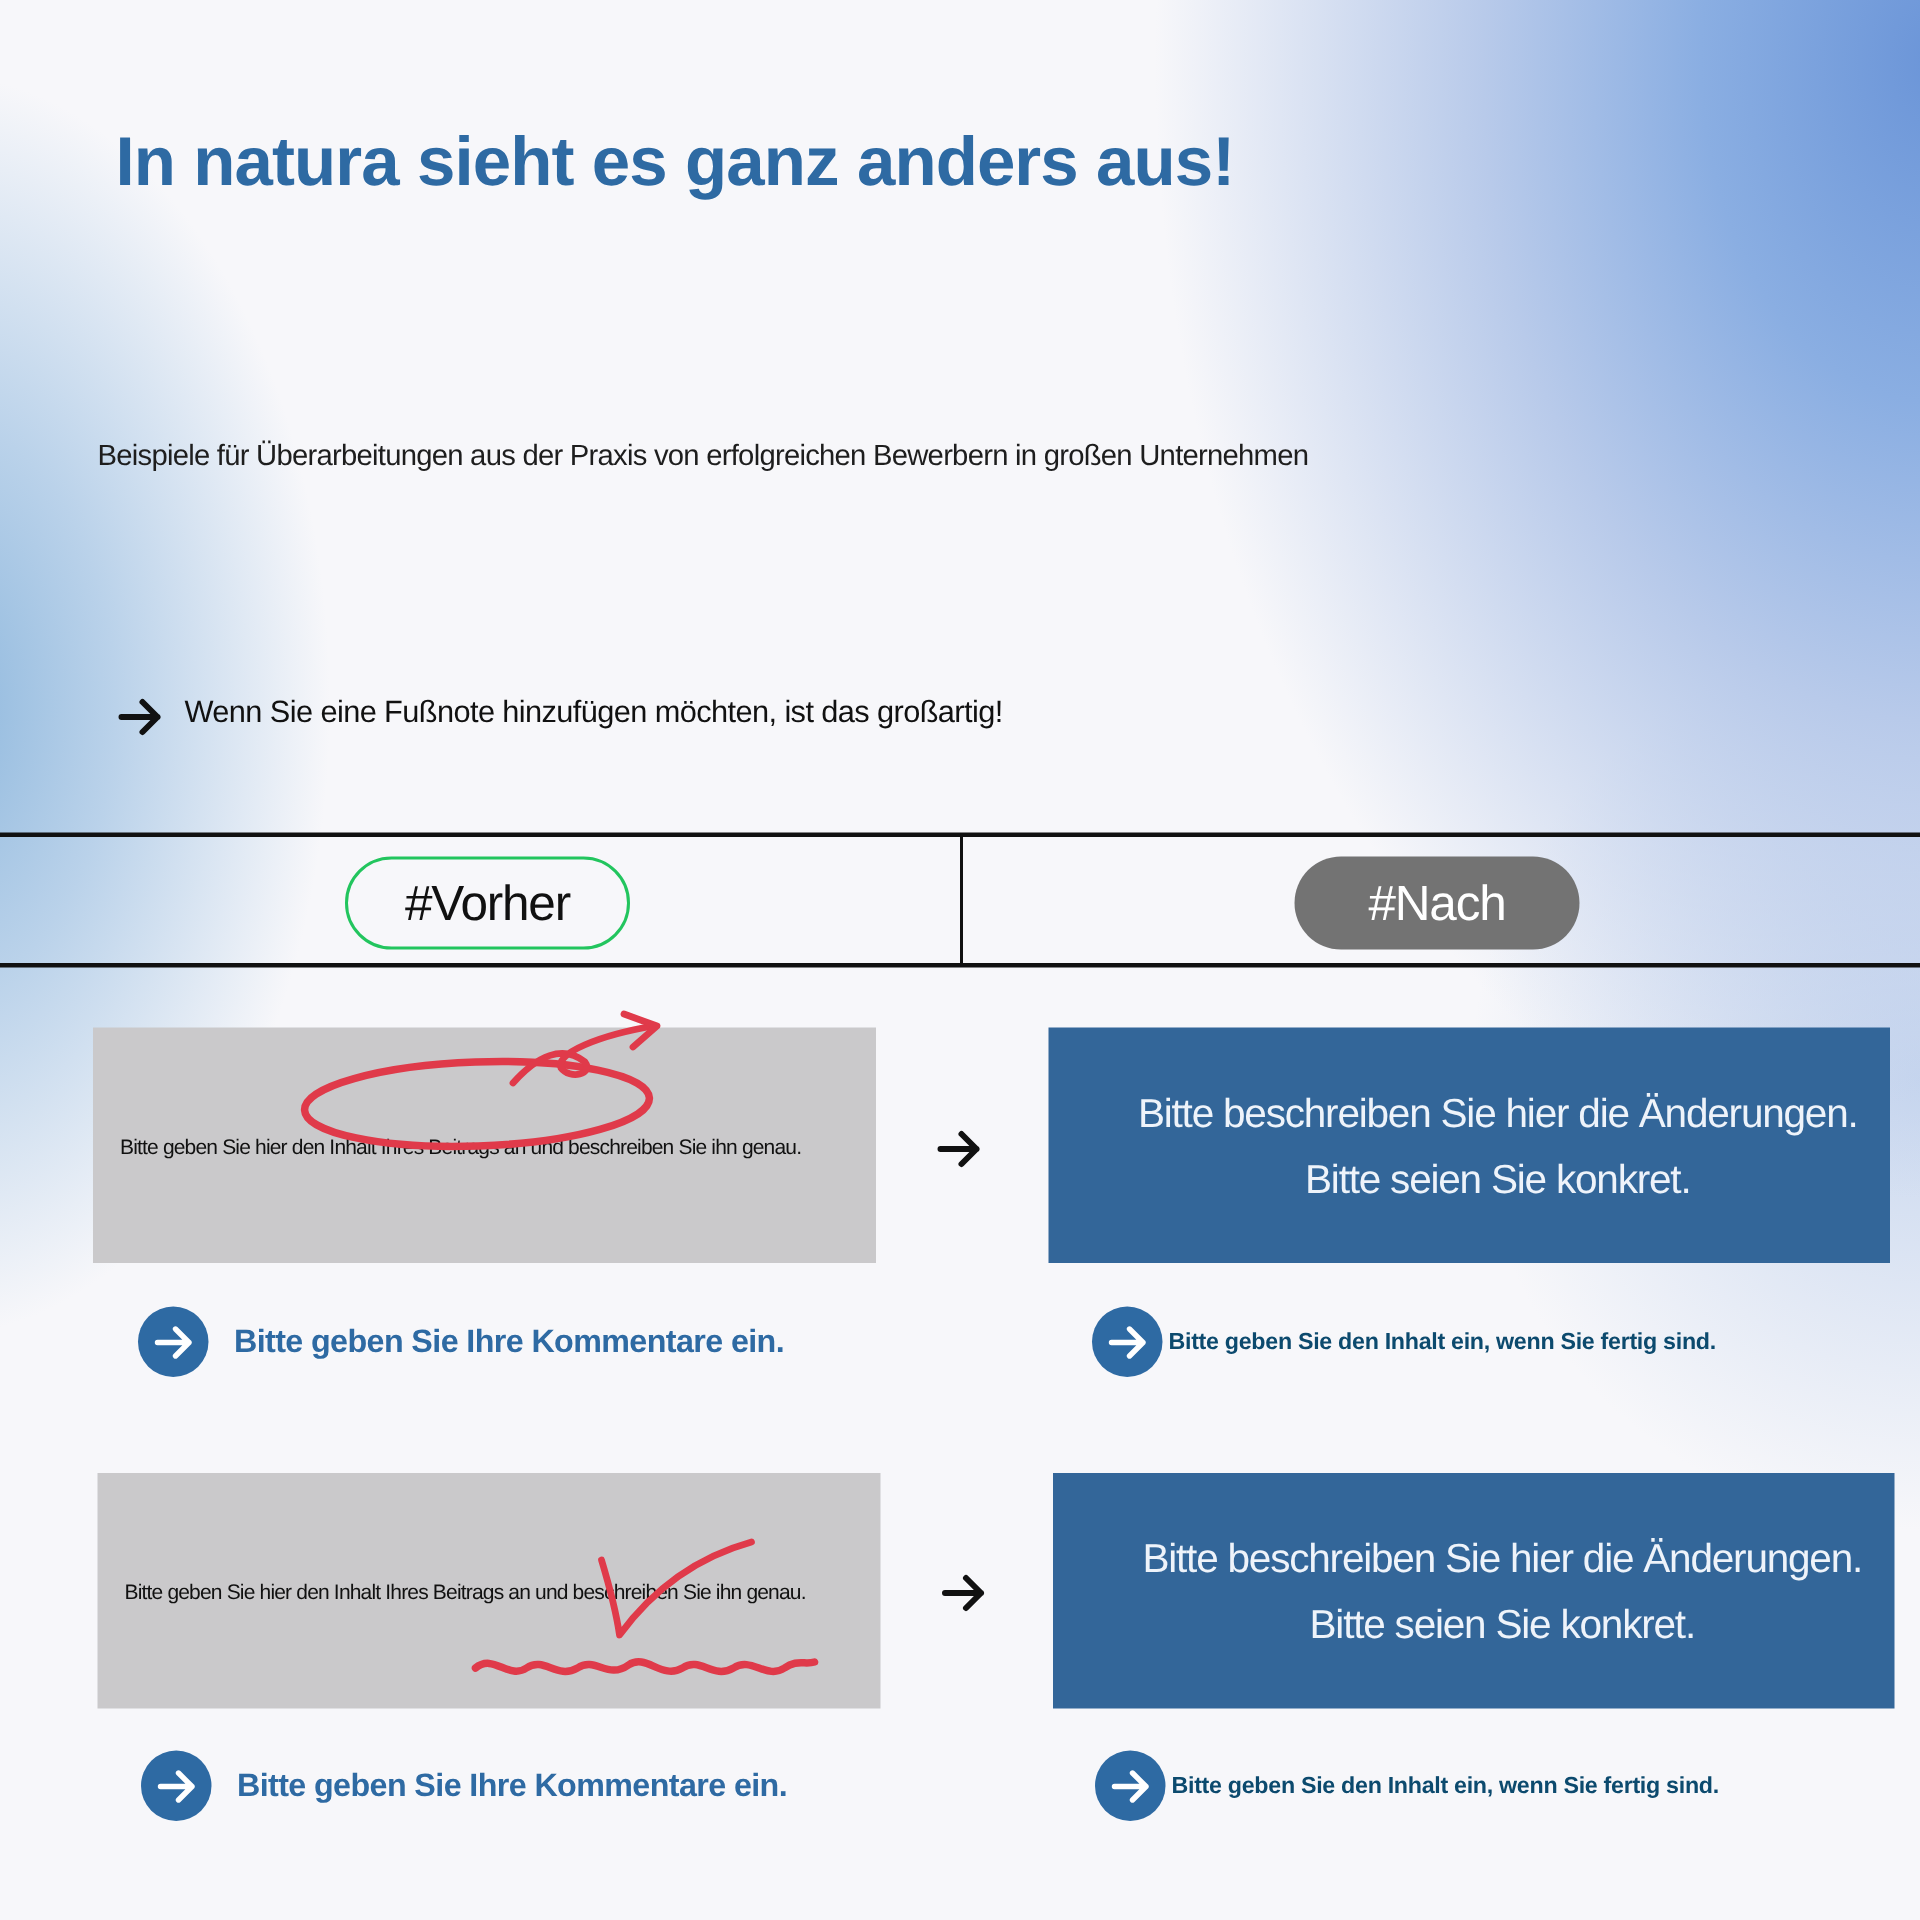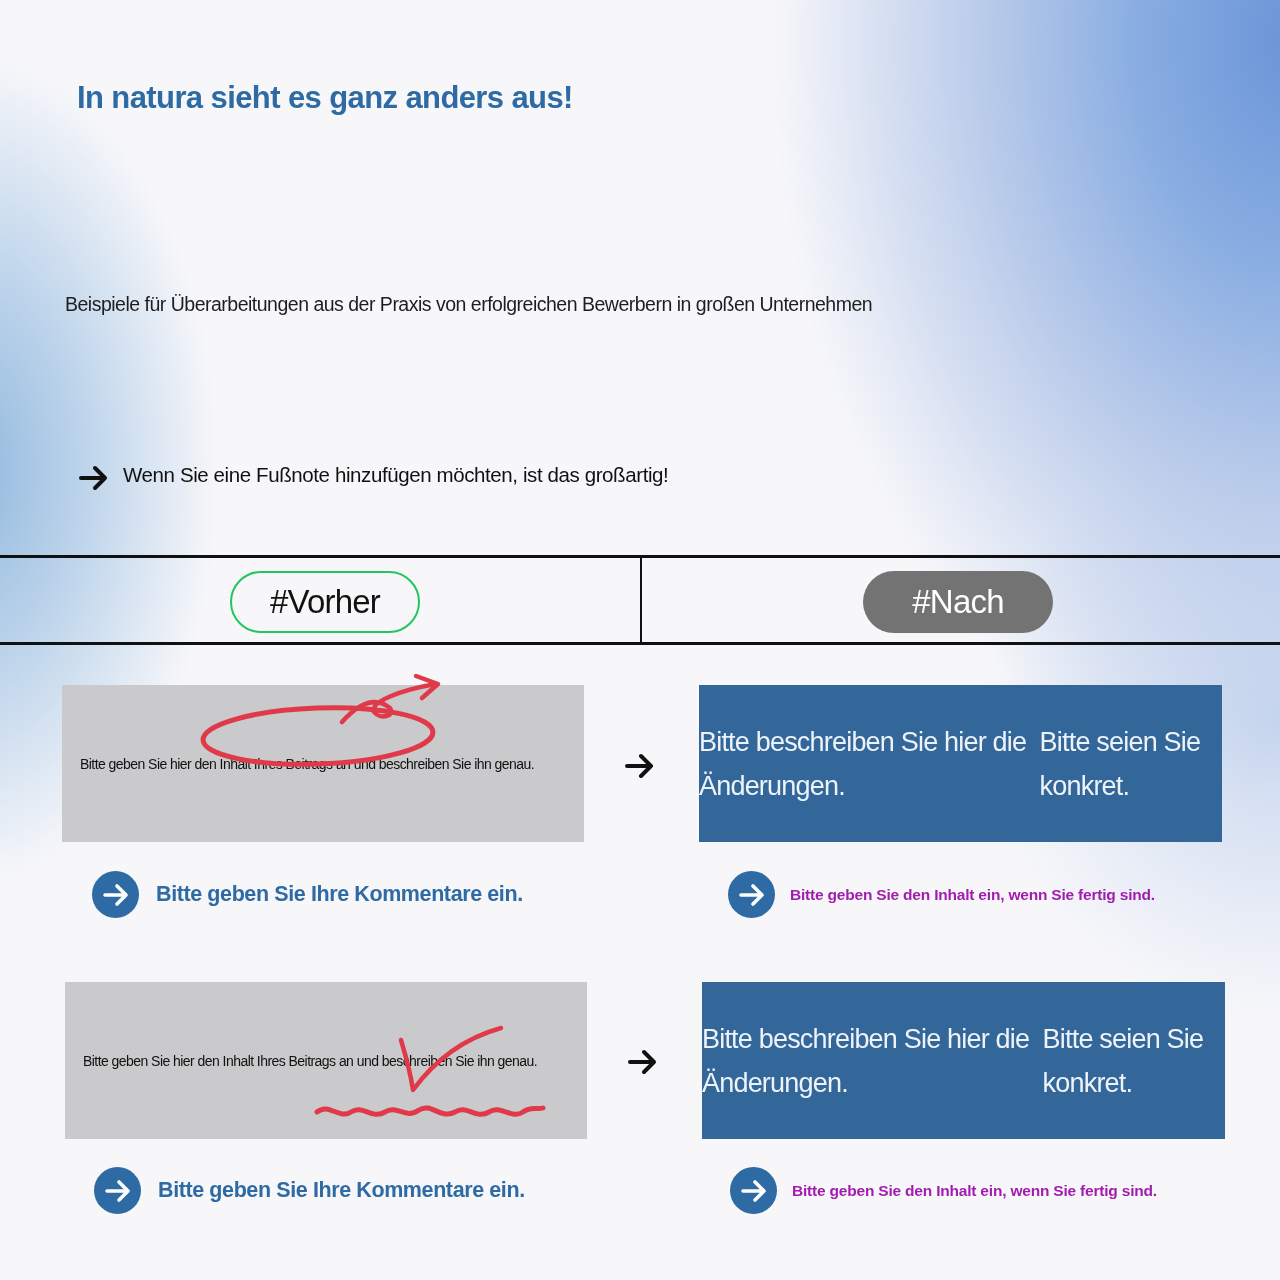--- a/index.html
+++ b/index.html
@@ -12,21 +12,21 @@
       position: absolute; inset: 0;
       background:
         radial-gradient(ellipse 520px 760px at 1290px 40px, #6b95d8 0%, #8aaee2 30%, #b8caea 58%, rgba(247,247,250,0) 100%),
         radial-gradient(ellipse 260px 420px at -40px 470px, #8db7dd 0%, #bad2ea 45%, rgba(247,247,250,0) 100%),
         radial-gradient(ellipse 300px 300px at 1280px 720px, rgba(190,208,236,0.8) 0%, rgba(247,247,250,0) 100%),
         #f7f7fa;
     }
     .abs { position: absolute; }
     .title {
       left: 77px; top: 80px; margin: 0;
-      font-size: 31px; font-weight: bold; color: #2e6aa3; letter-spacing: -0.6px;
+      font-size: 46px; font-weight: bold; color: #2e6aa3; letter-spacing: -0.6px;
     }
     .subtitle {
       left: 65px; top: 253px; font-size: 19.5px; color: #1e1e1e; letter-spacing: -0.5px; margin-top: 40px;
     }
     .footnote { left: 78px; top: 463px; display: flex; align-items: flex-start; }
     .footnote-arrow { width: 32px; height: 30px; margin-right: 13px; }
     .footnote-text { font-size: 20.5px; color: #111; letter-spacing: -0.4px; }
 
     .band {
       left: 0; top: 555px; width: 1280px; height: 84px;
@@ -41,31 +41,31 @@
     .pill-before { left: 230px; border: 2px solid #22c55e; color: #111; background: transparent; }
     .pill-after { left: 863px; background: #737373; color: #fff; }
 
     .card-before {
       width: 522px; height: 157px; background: #cac9cb;
       display: flex; align-items: center; box-sizing: border-box; padding-left: 18px;
     }
     .card-before-text { font-size: 14px; color: #111; letter-spacing: -0.55px; white-space: nowrap; position: relative; z-index: 1; }
     .card-after {
       width: 523px; height: 157px; background: #336699;
-      display: flex; flex-direction: row; align-items: center; justify-content: center;
-      color: #eef3fa; font-size: 27px; letter-spacing: -0.8px; line-height: 44px;
+      display: flex; flex-direction: column; align-items: center; justify-content: center;
+      color: #eef3fa; font-size: 27px; letter-spacing: -0.8px; line-height: 44px; padding-left: 38px;
     }
     .mid-arrow { width: 32px; height: 30px; }
     .comment { display: flex; align-items: center; }
     .circle {
       width: 47px; height: 47px; border-radius: 50%; background: #2e6aa3;
       display: flex; align-items: center; justify-content: center;
     }
     .comment-text-big { margin-left: 17px; font-size: 21.5px; font-weight: bold; color: #2e6aa3; letter-spacing: -0.4px; }
-    .comment-text-small { margin-left: 15px; font-size: 15.5px; font-weight: bold; color: #a21caf; letter-spacing: -0.2px; }
+    .comment-text-small { margin-left: 4px; font-size: 15.5px; font-weight: bold; color: #0c4a6e; letter-spacing: -0.2px; }
     .annot { position: absolute; pointer-events: none; z-index: 2; }
   </style>
 </head>
 <body>
 
 <div class="bg"></div>
 
 <h1 class="abs title">In natura sieht es ganz anders aus!</h1>
 <div class="abs subtitle">Beispiele für Überarbeitungen aus der Praxis von erfolgreichen Bewerbern in großen Unternehmen</div>
 

